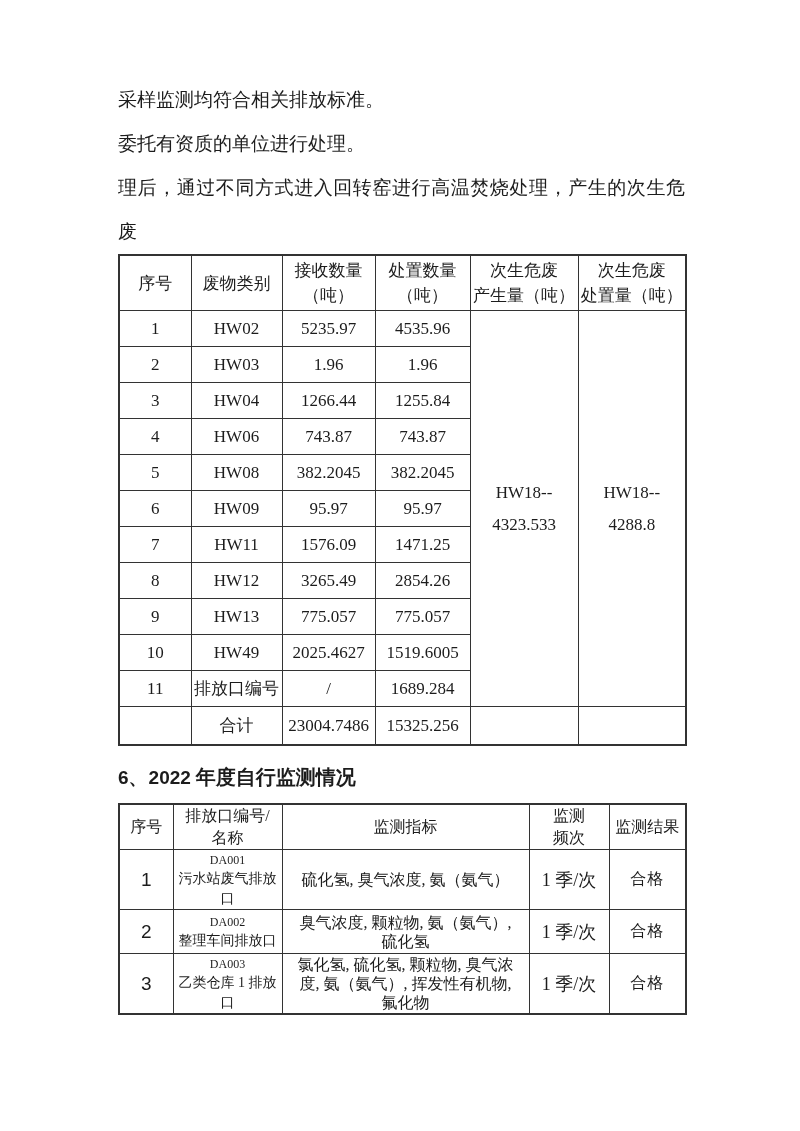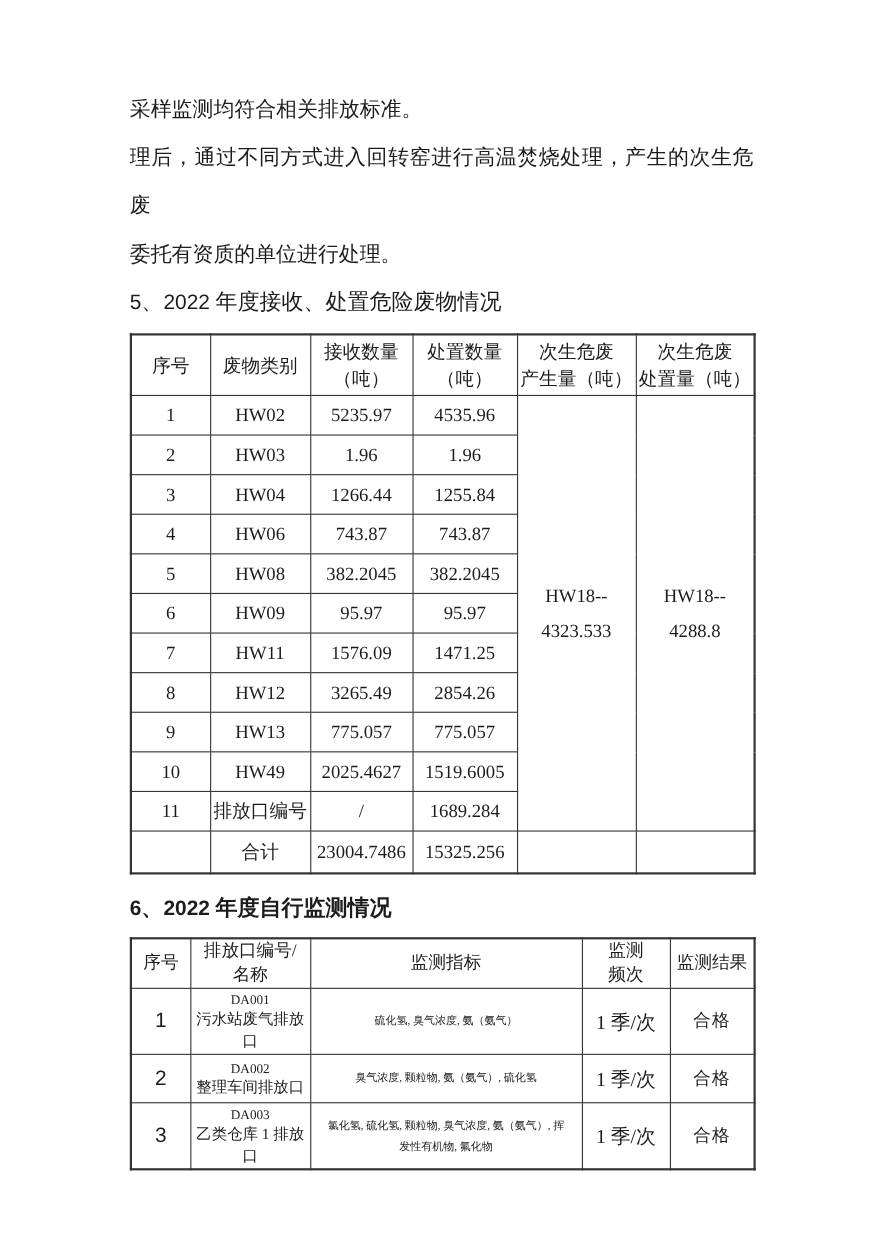--- a/index.html
+++ b/index.html
@@ -96,38 +96,37 @@
     font-size: 12px;
     line-height: 17px;
     padding-top: 2px;
   }
   .t2 .outlet-name {
     display: block;
     font-size: 14px;
     line-height: 20px;
   }
   .t2 .ind-cell {
-    font-size: 10px;
+    font-size: 16px;
     line-height: 19px;
     padding: 0 12px;
   }
   .t2 .freq-cell { font-size: 18px; }
   .t2 .res-cell { font-size: 16px; letter-spacing: 1px; }
 </style>
 </head>
 <body>
 
 <div class="page">
   <div class="content">
 
     <div class="para-line">采样监测均符合相关排放标准。</div>
+    <div class="para-line">委托有资质的单位进行处理。</div>
     <div class="para-line just">理后，通过不同方式进入回转窑进行高温焚烧处理，产生的次生危废</div>
-    <div class="para-line">委托有资质的单位进行处理。</div>
-
-    <div class="heading"><span class="num num-first">5、</span><span class="num">2022</span><span>年度接收、处置危险废物情况</span></div>
+
 
     <table class="t1">
       <colgroup>
         <col style="width:72px">
           <col style="width:91px">
           <col style="width:93px">
         <col style="width:95px">
           <col style="width:108px">
           <col style="width:108px">
       </colgroup>

